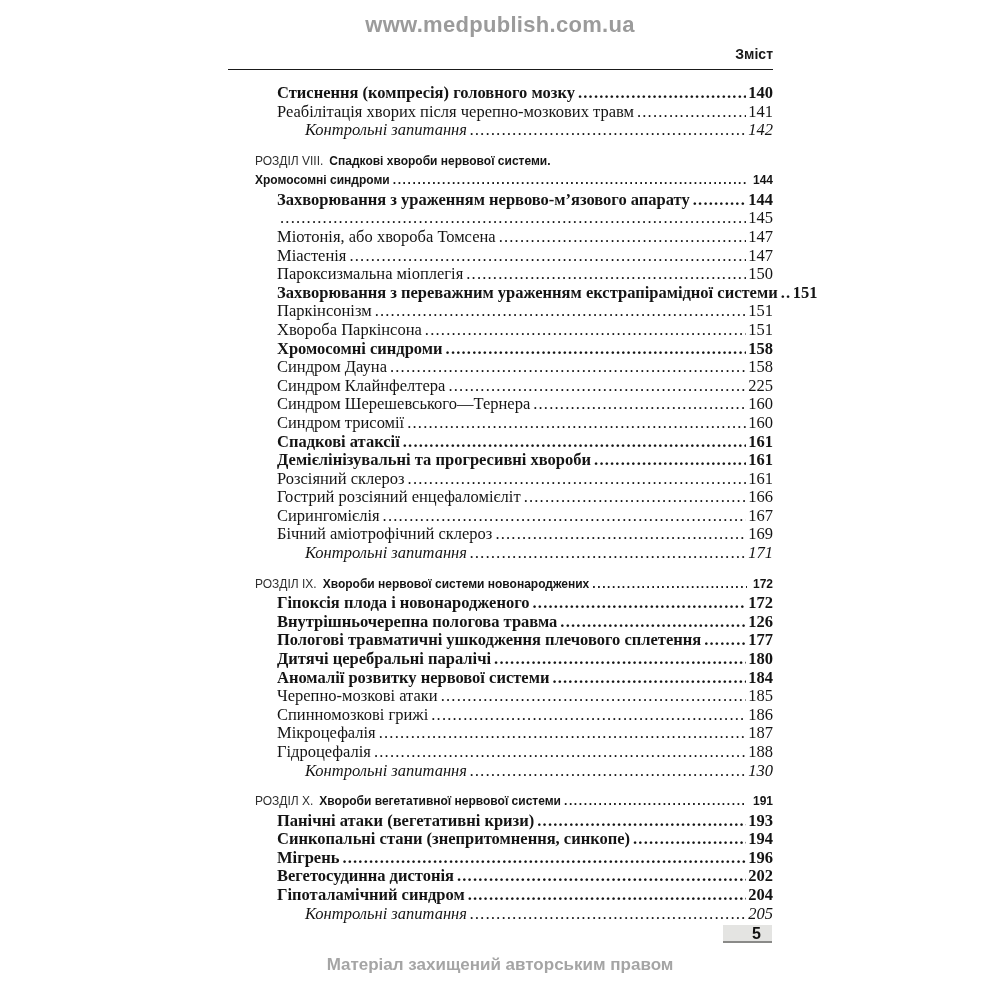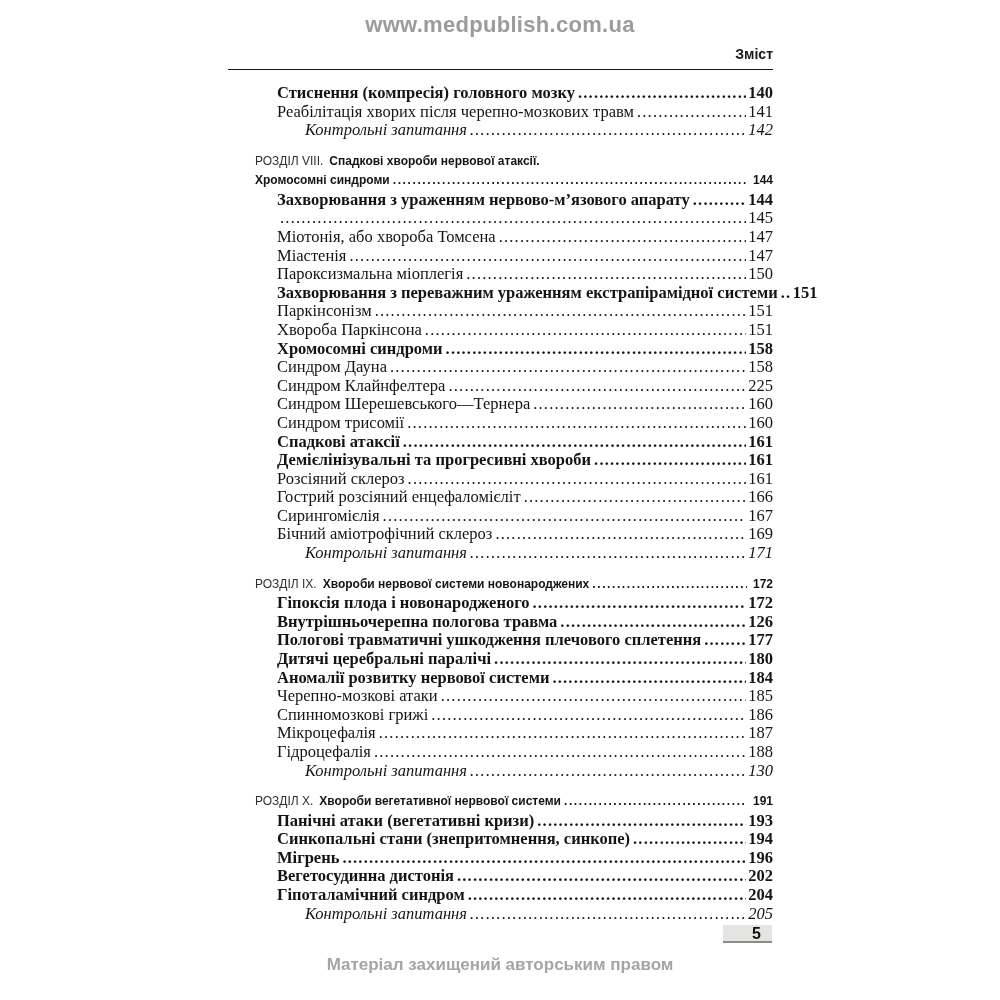--- a/index.html
+++ b/index.html
@@ -118,21 +118,21 @@
         </div>
         <div class="toc-row entry italic">
           <span class="entry-title">Контрольні запитання</span>
           <span class="dots">....................................................................................................................................................................................................................................................................</span>
           <span class="pagenum">142</span>
         </div>
       </div>
       <div class="toc-group">
         <div class="toc-row chapter">
           <span class="chapter-prefix">РОЗДІЛ VIII.</span>
-          <span class="chapter-title">Спадкові хвороби нервової атаксії.</span>
+          <span class="chapter-title">Спадкові хвороби нервової системи.</span>
         </div>
         <div class="toc-row chapter">
           <span class="chapter-title">Хромосомні синдроми</span>
           <span class="dots">....................................................................................................................................................................................................................................................................</span>
           <span class="pagenum">144</span>
         </div>
         <div class="toc-row entry bold">
           <span class="entry-title">Захворювання з ураженням нервово-м’язового апарату</span>
           <span class="dots">....................................................................................................................................................................................................................................................................</span>
           <span class="pagenum">144</span>

